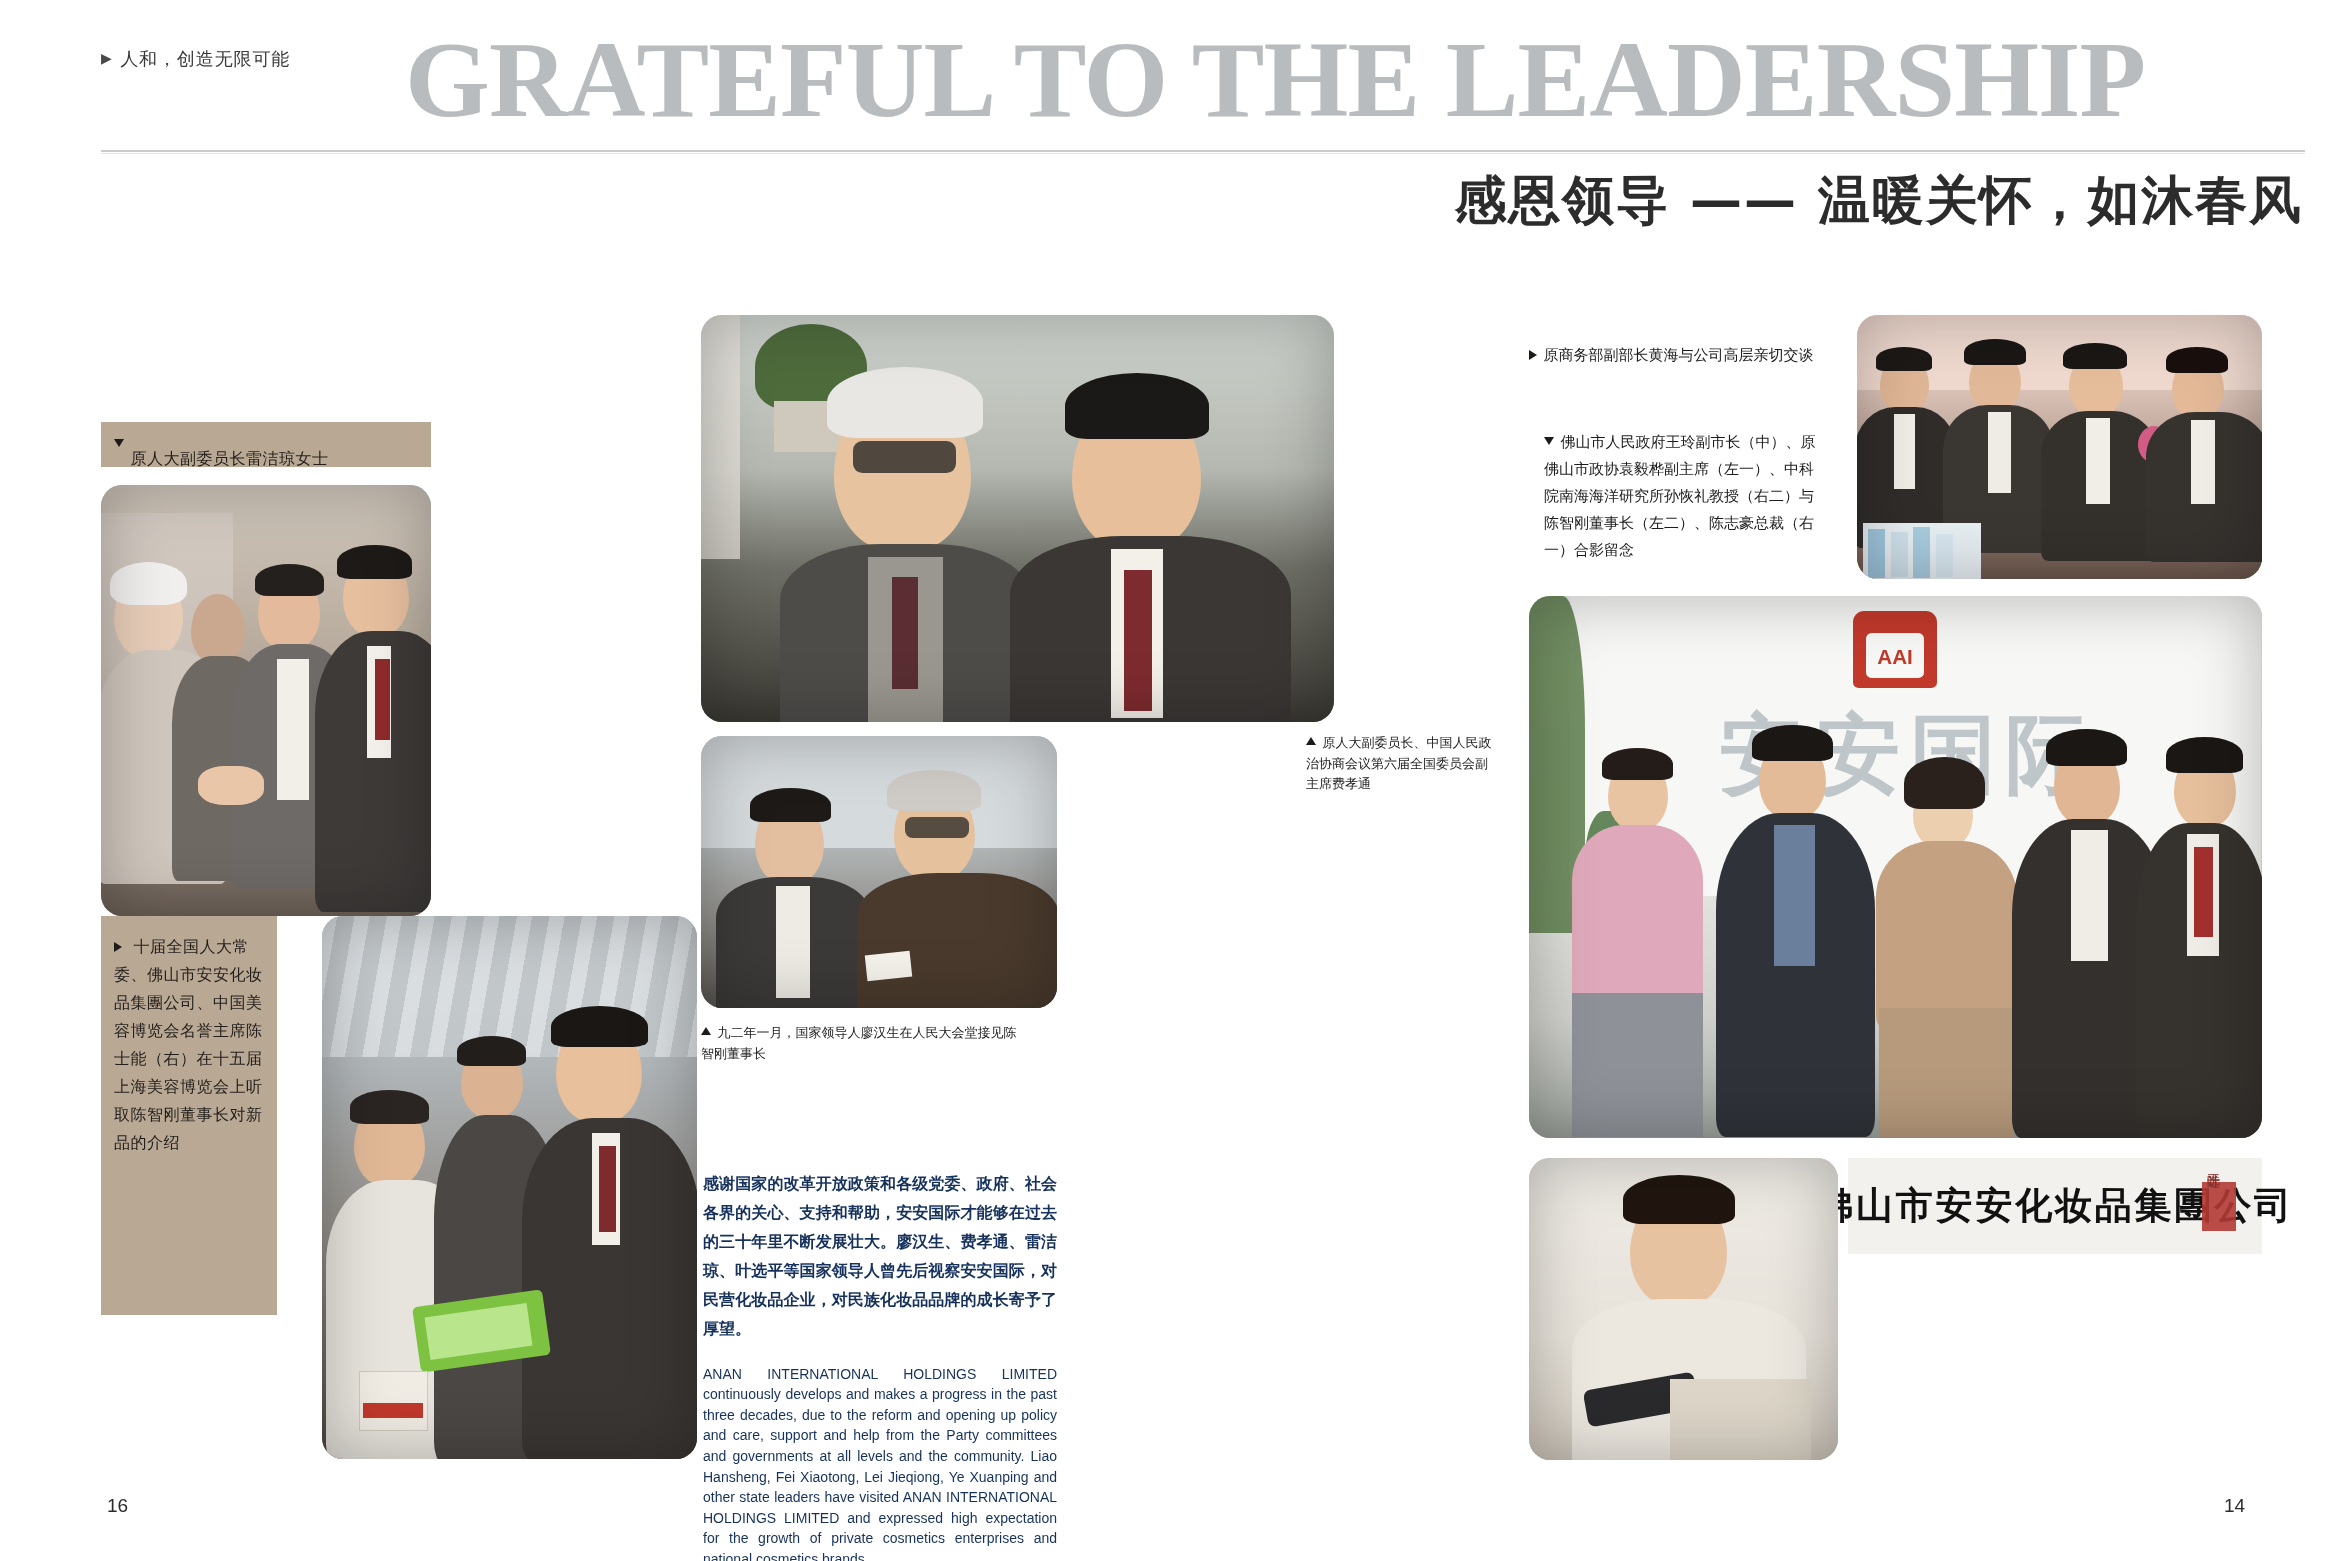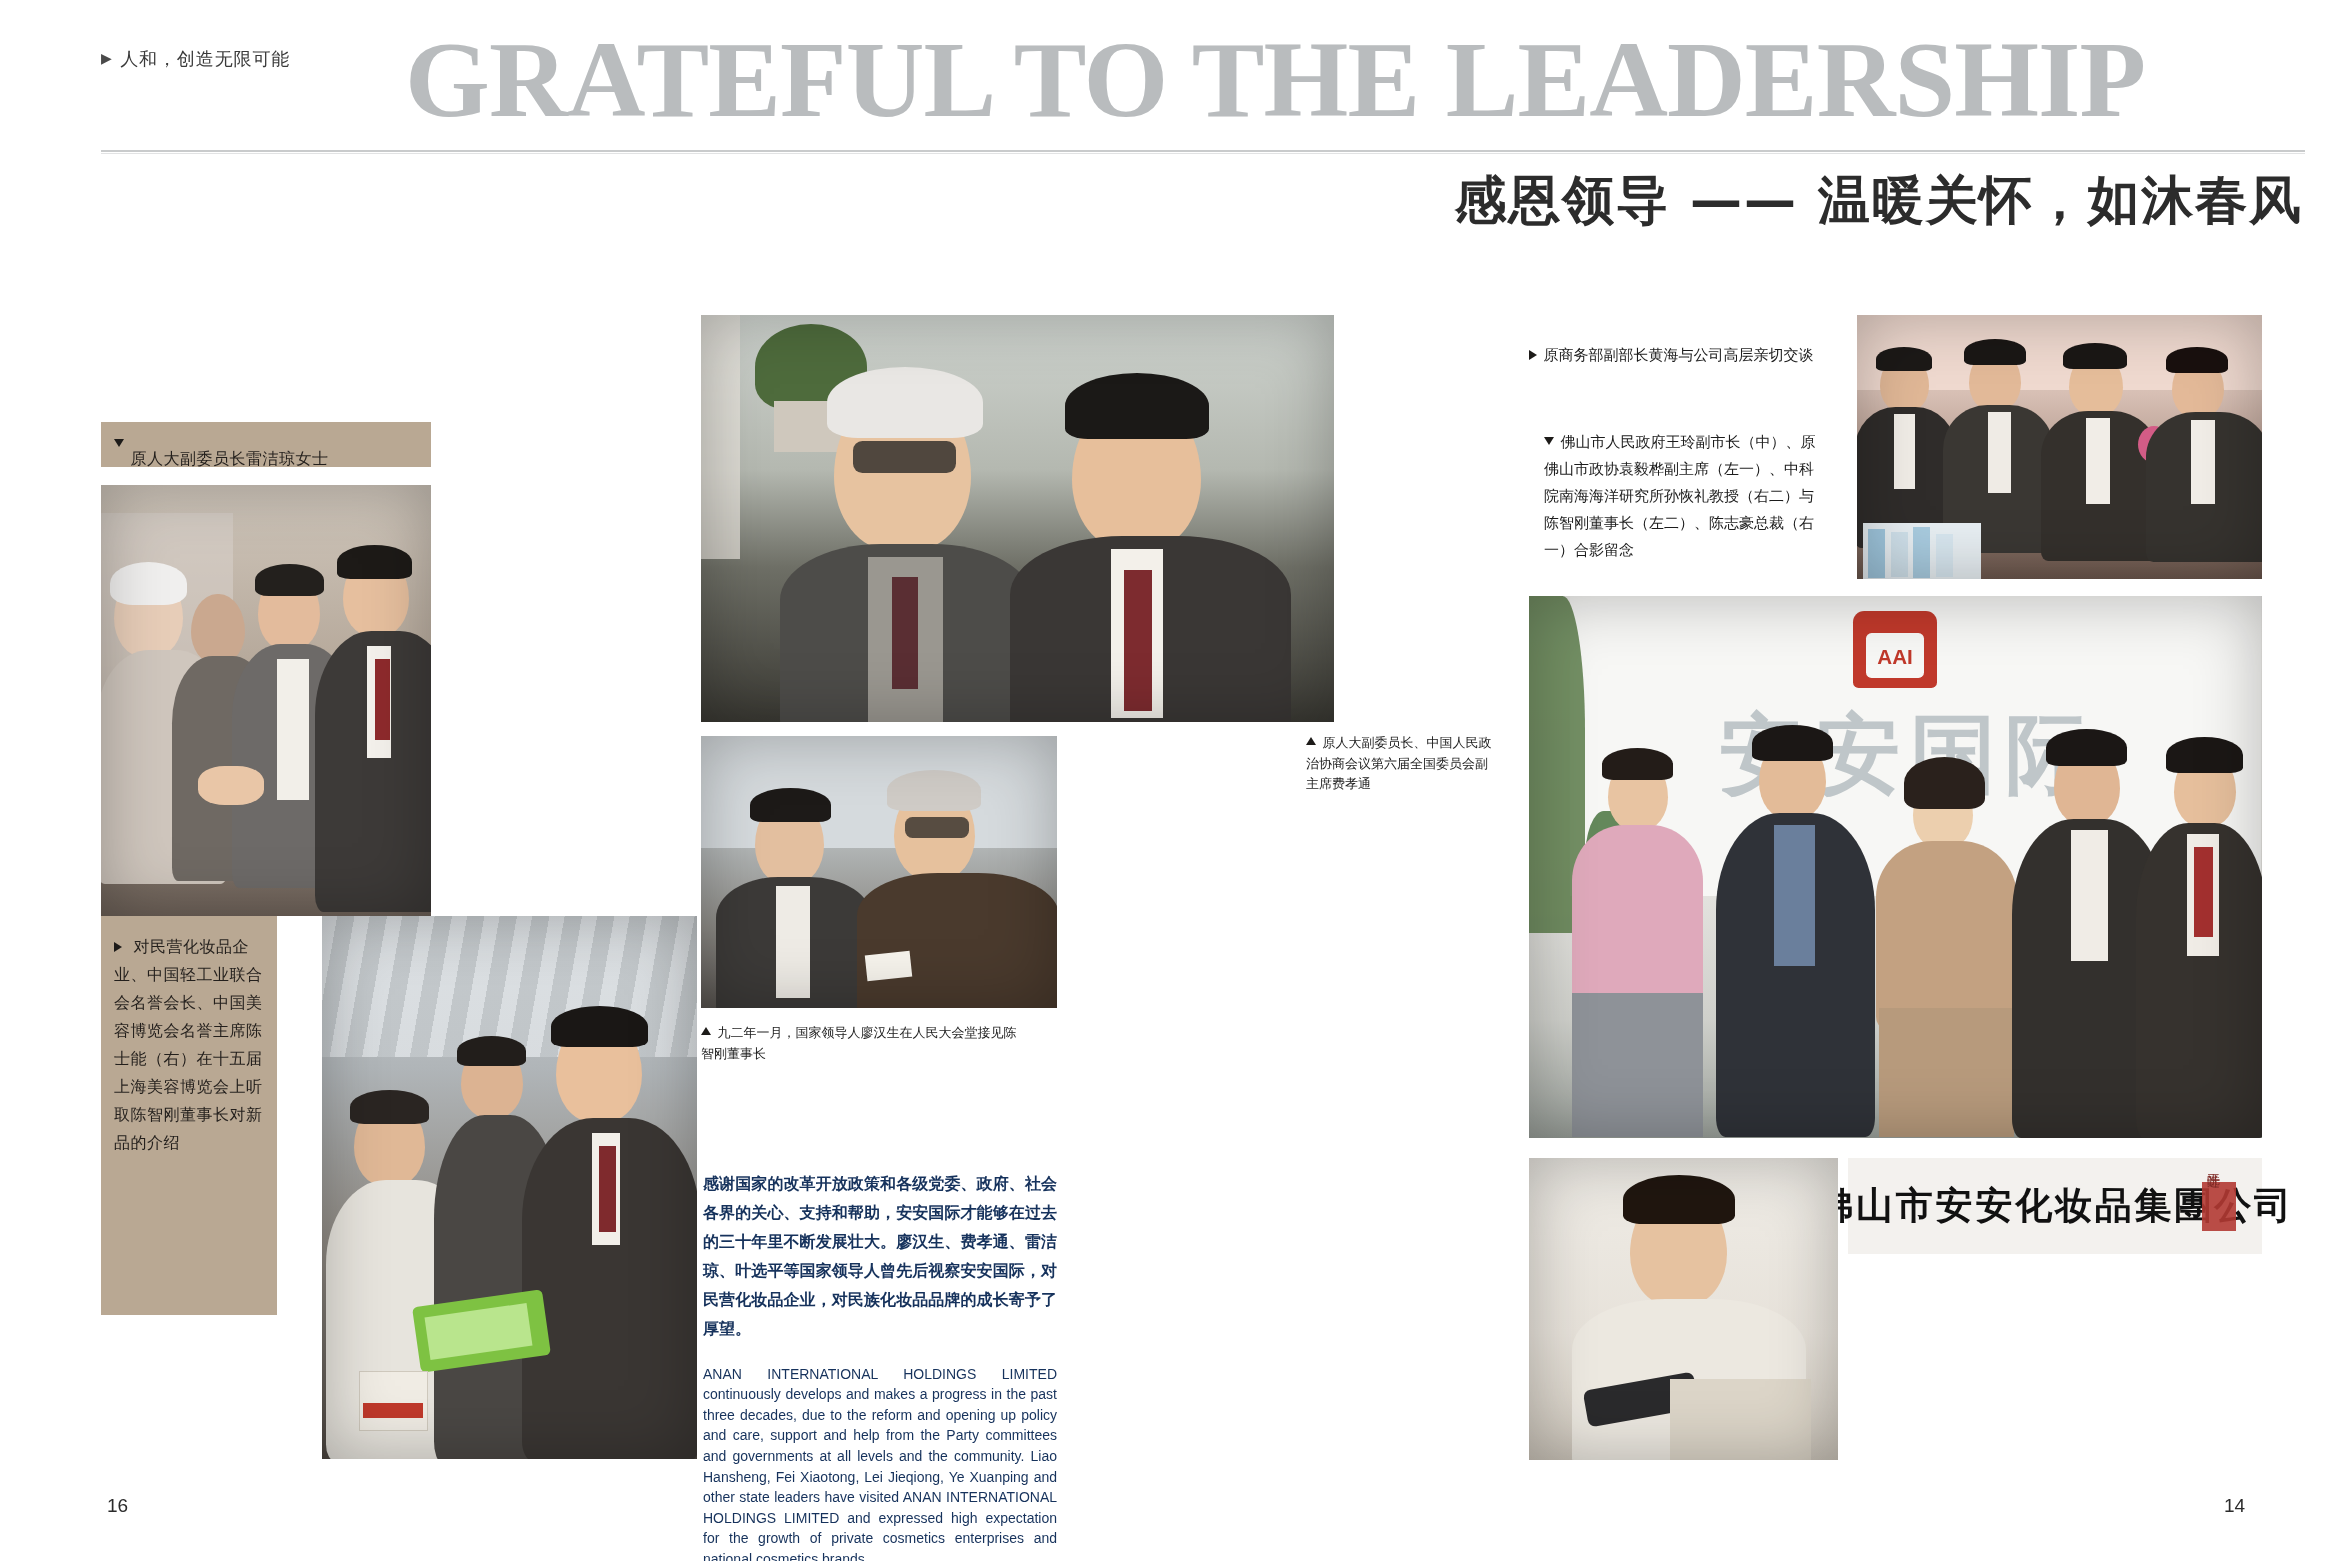--- a/index.html
+++ b/index.html
@@ -14,21 +14,21 @@
       font-family:"Liberation Serif",serif;font-weight:700;font-size:109px;line-height:112px;
       color:#b9bcbe;letter-spacing:-0.9px;white-space:nowrap;}
 
   .rule{position:absolute;left:101px;top:150px;width:2204px;height:1.9px;background:#c9cbcc;}
   .rule2{position:absolute;left:101px;top:153px;width:2204px;height:0.9px;background:#e2e3e4;}
 
   .cn-title{position:absolute;right:39px;top:171px;font-size:52px;line-height:58px;color:#2c2c2c;
       font-family:"DejaVu Sans",sans-serif;font-weight:700;letter-spacing:1.9px;white-space:nowrap;}
 
   
-  .photo{position:absolute;overflow:hidden;background:#b9b3ad;}
+  .photo{position:absolute;overflow:hidden;background:#b9b3ad;border-radius:21px;}
 
   
   .capbox{position:absolute;background:#b9a893;color:#231f1c;font-family:"DejaVu Sans",sans-serif;}
   .capbox .txt{font-size:16px;line-height:28px;letter-spacing:0.5px;margin-top:28px;}
   .tri-r{display:inline-block;width:0;height:0;border-left:8.4px solid #1d1b19;border-top:5.6px solid transparent;border-bottom:5.6px solid transparent;margin-right:6.6px;position:relative;top:0px;}
   .tri-l{display:inline-block;width:0;height:0;border-right:8.4px solid #1d1b19;border-top:5.6px solid transparent;border-bottom:5.6px solid transparent;margin-right:6.6px;position:relative;top:0px;}
   .tri-d{display:inline-block;width:0;height:0;border-top:8.4px solid #1d1b19;border-left:5.6px solid transparent;border-right:5.6px solid transparent;margin-right:6.6px;position:relative;top:-1.9px;}
   .tri-u{display:inline-block;width:0;height:0;border-bottom:8.4px solid #1d1b19;border-left:5.6px solid transparent;border-right:5.6px solid transparent;margin-right:6.6px;position:relative;top:-1.9px;}
 
   .plaincap{position:absolute;font-family:"DejaVu Sans",sans-serif;font-size:13px;line-height:20.6px;color:#1c1c1c;}
@@ -90,21 +90,21 @@
     <div class="suit" style="left:214px;top:146px;width:141px;height:281px;background:#3d3a38;"></div>
     <div style="position:absolute;left:266px;top:161px;width:24px;height:112px;background:#f4f1ec;"></div>
     <div style="position:absolute;left:274px;top:174px;width:15px;height:81px;background:#8e2a2c;"></div>
 
     <div style="position:absolute;left:97px;top:281px;width:66px;height:39px;background:#e9c6a7;border-radius:40%;"></div>
     <div class="vig"></div>
   </div>
 
   <div class="capbox" style="left:101px;top:916px;width:176px;height:399px;padding:17px 13px 0 13px;box-sizing:border-box;">
     <span class="tri-r"></span>
-    <span class="txt">对民营化妆品企业、中国轻工业联合会名誉会长、中国美容博览会名誉主席陈士能（右）在十五届上海美容博览会上听取陈智刚董事长对新品的介绍</span>
+    <span class="txt">十届全国人大常委、佛山市安安化妆品集團公司、中国美容博览会名誉主席陈士能（右）在十五届上海美容博览会上听取陈智刚董事长对新品的介绍</span>
   </div>
 
   <div class="photo" style="left:322px;top:916px;width:375px;height:543px;">
     <div class="wall" style="background:linear-gradient(180deg,#c9ced2 0%,#b0b5b8 28%,#8f8a83 60%,#4d4640 100%);"></div>
     <div style="position:absolute;left:0;top:0;width:100%;height:141px;background:repeating-linear-gradient(100deg,#dfe3e6 0 15px,#c3c8cb 15px 32px);opacity:.85;"></div>
 
     <div class="pers" style="left:32px;top:184px;width:71px;height:86px;background:#e0b896;"></div>
     <div style="position:absolute;left:28px;top:174px;width:79px;height:34px;background:#2a2522;border-radius:50% 50% 18% 18%;"></div>
     <div class="suit" style="left:3.7px;top:264px;width:150px;height:281px;background:#e7e4dd;"></div>
 

